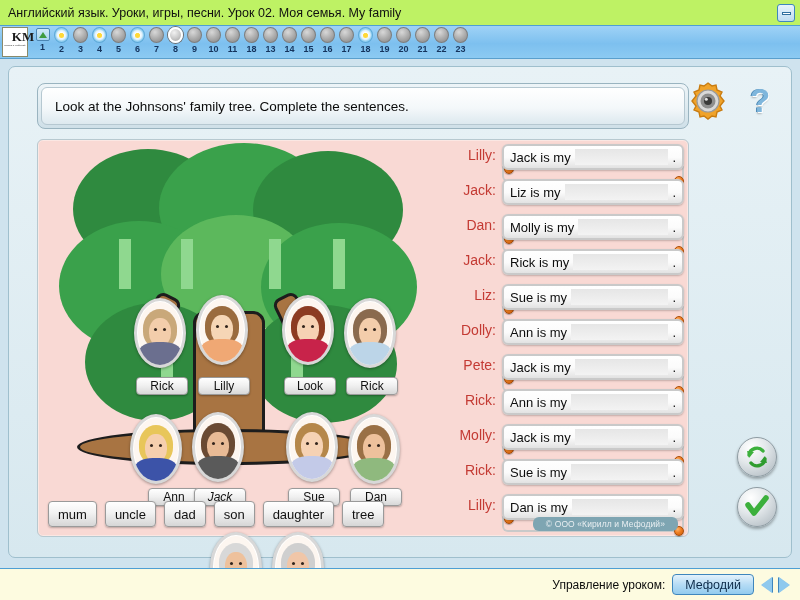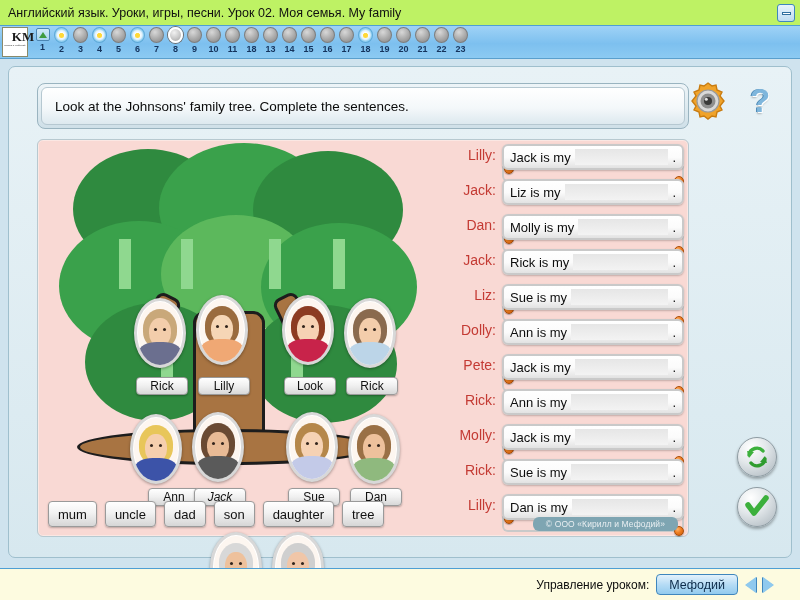--- a/index.html
+++ b/index.html
@@ -295,21 +295,21 @@
 
   
   .bottombar {
     position: absolute; left: 0; bottom: 0;
     width: 800px; height: 32px;
     background: #fdfbe0;
     border-top: 1px solid #4e9fd4;
     display: flex; align-items: center;
   }
   .bb-left  { display: flex; align-items: center; padding-left: 8px; gap: 8px; }
-  .bb-right { display: flex; align-items: center; gap: 7px; margin-left: auto; padding-right: 26px; }
+  .bb-right { display: flex; align-items: center; gap: 7px; margin-left: auto; padding-right: 10px; }
   .bb-label { font-size: 12px; color: #0d0d0d; }
   .bb-btn {
     height: 21px; padding: 0 12px;
     background: linear-gradient(180deg,#e4f2fc 0%, #b6dcf5 50%, #93cbee 100%);
     border: 1px solid #3f86bd; border-radius: 4px;
     font-size: 12.5px; color: #0d2c4a;
     display: flex; align-items: center; gap: 4px;
   }
   .arrow {
     width: 0; height: 0;

